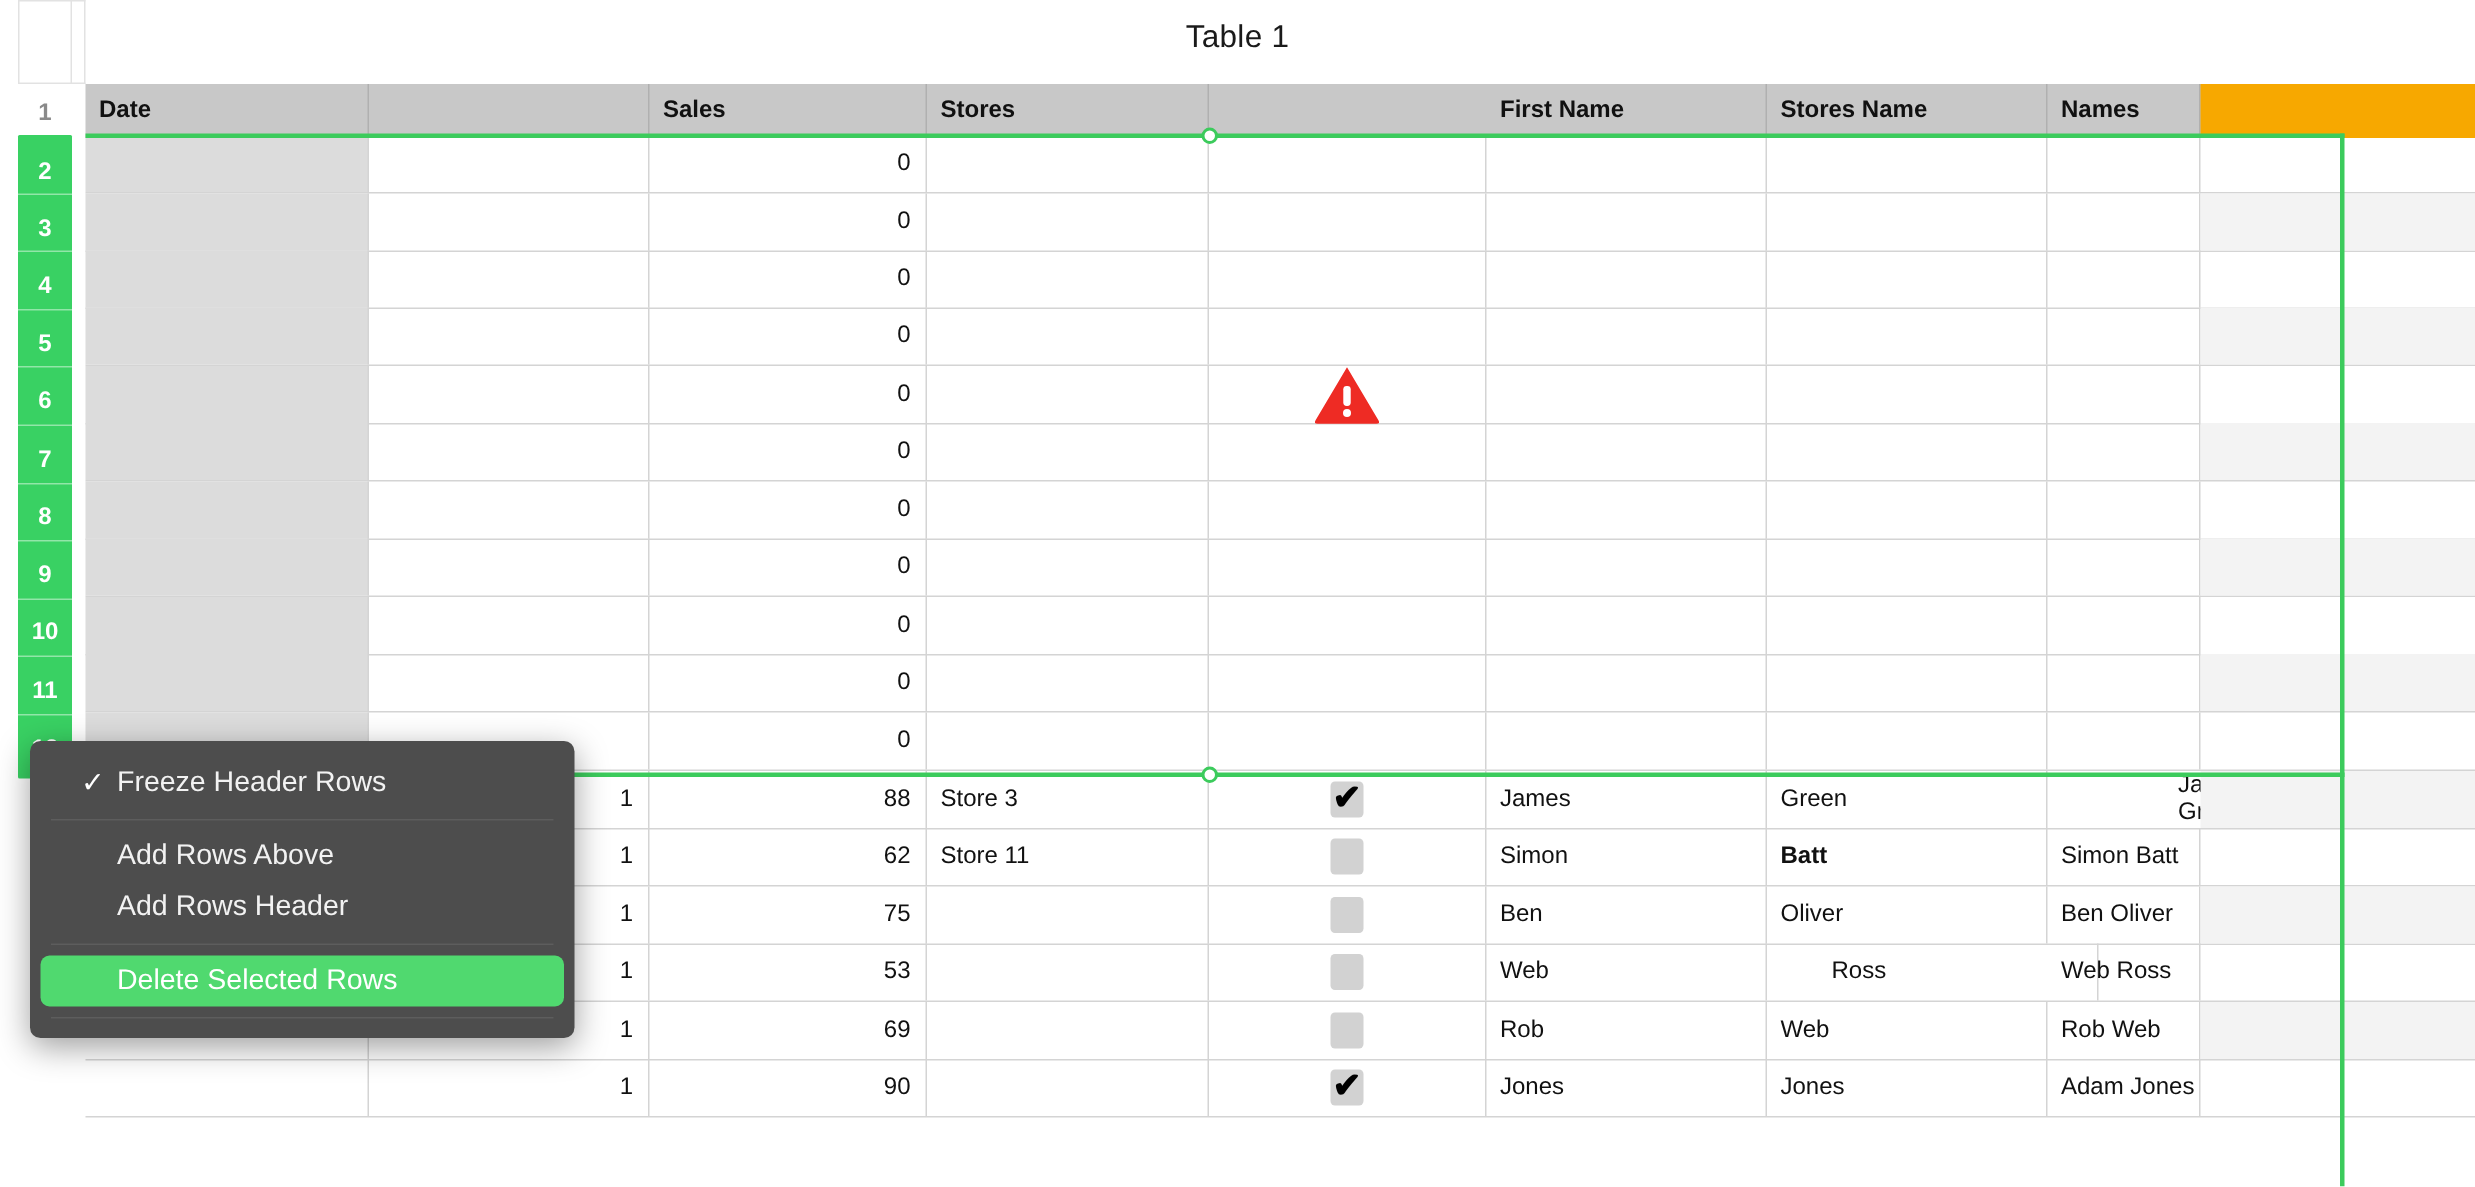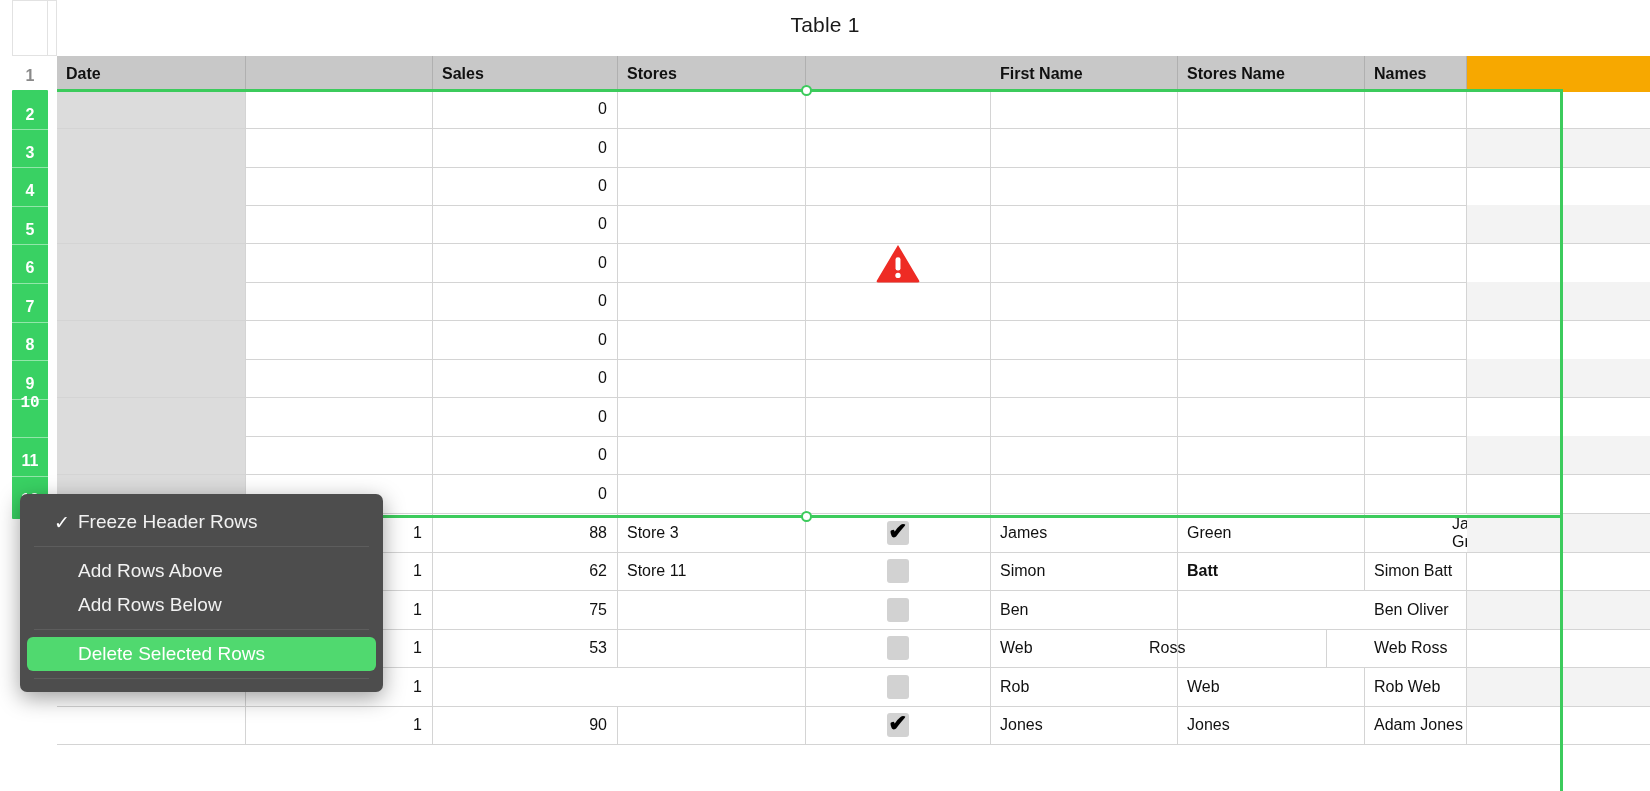--- a/index.html
+++ b/index.html
@@ -261,21 +261,21 @@
   <div id="row-gutter">
       <div class="rownum" style="top: 12px;">1</div>
       <div class="rownum sel" style="top: 51px;">2</div>
       <div class="rownum sel" style="top: 89px;">3</div>
       <div class="rownum sel" style="top: 127px;">4</div>
       <div class="rownum sel" style="top: 166px;">5</div>
       <div class="rownum sel" style="top: 204px;">6</div>
       <div class="rownum sel" style="top: 243px;">7</div>
       <div class="rownum sel" style="top: 281px;">8</div>
       <div class="rownum sel" style="top: 320px;">9</div>
-      <div class="rownum sel" style="top: 339px; font-family: Liberation Mono, monospace;">10</div>
+      <div class="rownum sel" style="top: 358px;">10</div>
       <div class="rownum sel" style="top: 397px;">11</div>
       <div class="rownum sel" style="top: 436px;">12</div>
     </div>
 
   <div id="table-frame">
     <div id="header-row">
         <div class="hcell" style="left: 0px; width: 189px;">Date</div>
         <div class="hcell" style="left: 189px; width: 187px;"></div>
         <div class="hcell" style="left: 376px; width: 185px;">Sales</div>
         <div class="hcell" style="left: 561px; width: 188px;">Stores</div>
@@ -441,39 +441,41 @@
       </div>
       <div class="row" style="top: 535px; height: 38.6px;">
         <div class="cell left" style="left: 0px; width: 189px;"></div>
         <div class="cell right" style="left: 189px; width: 187px;">1</div>
         <div class="cell right" style="left: 376px; width: 185px;">75</div>
         <div class="cell left" style="left: 561px; width: 188px;"></div>
         <div class="cell center" style="left: 749px; width: 185px;">
           <div class="checkbox"></div>
         </div>
         <div class="cell left" style="left: 934px; width: 187px;">Ben</div>
+        <div class="cell left" style="left: 1121px; width: 187px;">Oliver</div>
         <div class="cell left" style="left: 1308px; width: 102px;">Ben Oliver</div>
         <div class="cell left nob band" style="left: 1410px; width: 183px;"></div>
       </div>
       <div class="row" style="top: 573px; height: 38.6px;">
         <div class="cell left" style="left: 0px; width: 189px;"></div>
         <div class="cell right" style="left: 189px; width: 187px;">1</div>
         <div class="cell right" style="left: 376px; width: 185px;">53</div>
         <div class="cell left" style="left: 561px; width: 188px;"></div>
         <div class="cell center" style="left: 749px; width: 185px;">
           <div class="checkbox"></div>
         </div>
         <div class="cell left" style="left: 934px; width: 187px;">Web</div>
-        <div class="cell left" style="left: 1083px; width: 187px;">Ross</div>
+        <div class="cell left" style="left: 1155px; width: 187px;">Ross</div>
         <div class="cell left" style="left: 1308px; width: 102px;">Web Ross</div>
         <div class="cell left nob" style="left: 1410px; width: 183px;"></div>
       </div>
       <div class="row" style="top: 612px; height: 38.6px;">
         <div class="cell left" style="left: 0px; width: 189px;"></div>
         <div class="cell right" style="left: 189px; width: 187px;">1</div>
+        <div class="cell right" style="left: 376px; width: 185px;">69</div>
         <div class="cell left" style="left: 561px; width: 188px;"></div>
         <div class="cell center" style="left: 749px; width: 185px;">
           <div class="checkbox"></div>
         </div>
         <div class="cell left" style="left: 934px; width: 187px;">Rob</div>
         <div class="cell left" style="left: 1121px; width: 187px;">Web</div>
         <div class="cell left" style="left: 1308px; width: 102px;">Rob Web</div>
         <div class="cell left nob band" style="left: 1410px; width: 183px;"></div>
       </div>
       <div class="row" style="top: 650px; height: 38.6px;">
@@ -502,21 +504,21 @@
   <div id="context-menu">
       <div class="menu-item">
         <span class="check">✓</span>
         <span>Freeze Header Rows</span>
       </div>
       <div class="menu-sep"></div>
       <div class="menu-item">
         <span>Add Rows Above</span>
       </div>
       <div class="menu-item">
-        <span>Add Rows Below</span>
+        <span>Add Rows Header</span>
       </div>
       <div class="menu-sep"></div>
       <div class="menu-item highlight">
         <span>Delete Selected Rows</span>
       </div>
       <div class="menu-sep"></div>
     </div>
 <div class="gutter-divider" style="top: 128.6px;"></div>
     <div class="gutter-divider" style="top: 167.2px;"></div>
     <div class="gutter-divider" style="top: 205.8px;"></div>

